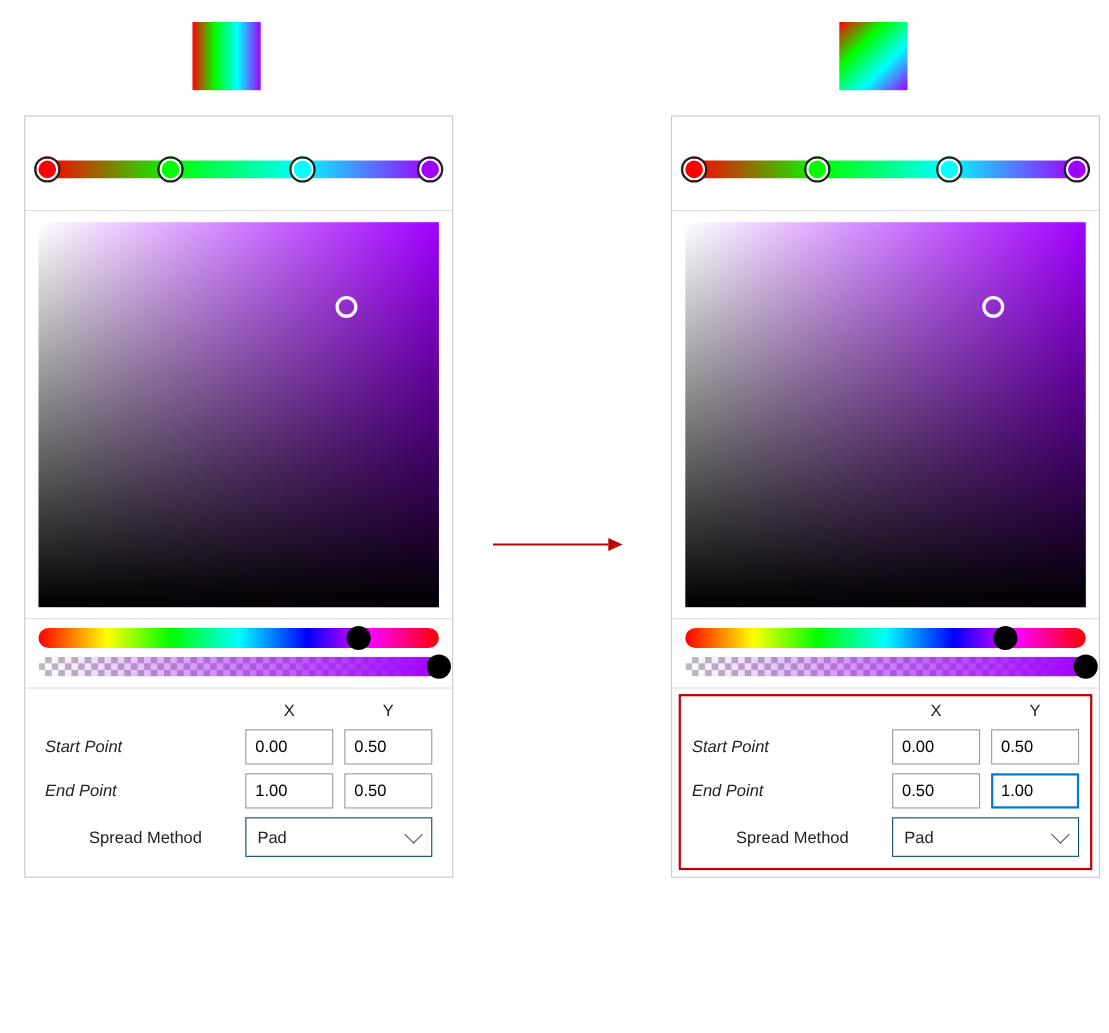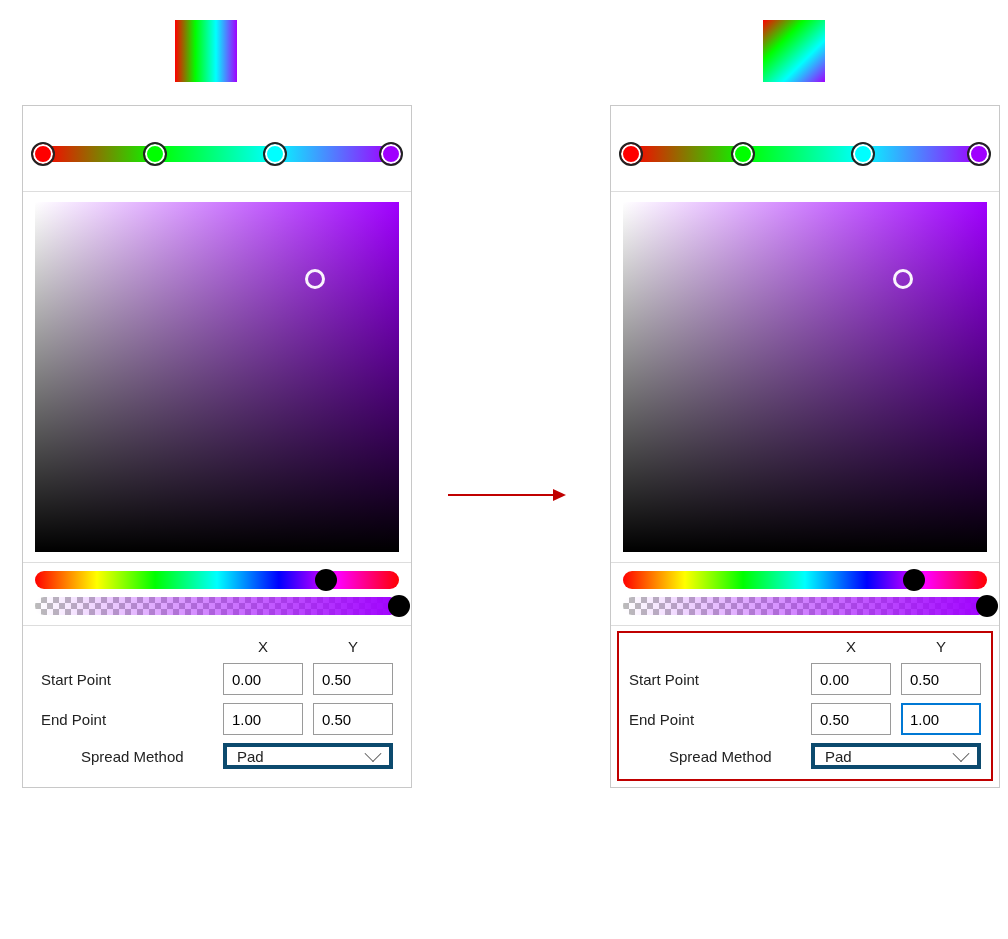--- a/index.html
+++ b/index.html
@@ -127,21 +127,21 @@
     text-align: center;
     margin-bottom: 6px;
   }
   .ctrl-row {
     display: grid;
     grid-template-columns: 1fr 80px 80px;
     gap: 10px;
     align-items: center;
     margin: 8px 0;
   }
-  .ctrl-row .lbl { text-align: left; }
+  .ctrl-row .lbl { text-align: left; font-style: italic; }
   input.num {
     width: 100%;
     height: 32px;
     border: 1px solid #9a9a9a;
     padding: 2px 8px;
     font-size: 15px;
     background: #fff;
   }
   input.num.focus {
     border: 2px solid #0078d4;
@@ -150,22 +150,22 @@
   .select-row {
     display: grid;
     grid-template-columns: 1fr 170px;
     gap: 10px;
     align-items: center;
     margin-top: 8px;
     margin-left: 40px;
   }
   .fake-select {
     position: relative;
-    height: 26px;
-    border: 4px solid #0c4a6e;
+    height: 36px;
+    border: 1px solid #0c4a6e;
     background: #fff;
     display: flex;
     align-items: center;
     padding: 0 32px 0 10px;
     cursor: pointer;
   }
   .fake-select .chev {
     position: absolute;
     right: 10px; top: 50%;
     width: 12px; height: 12px;

